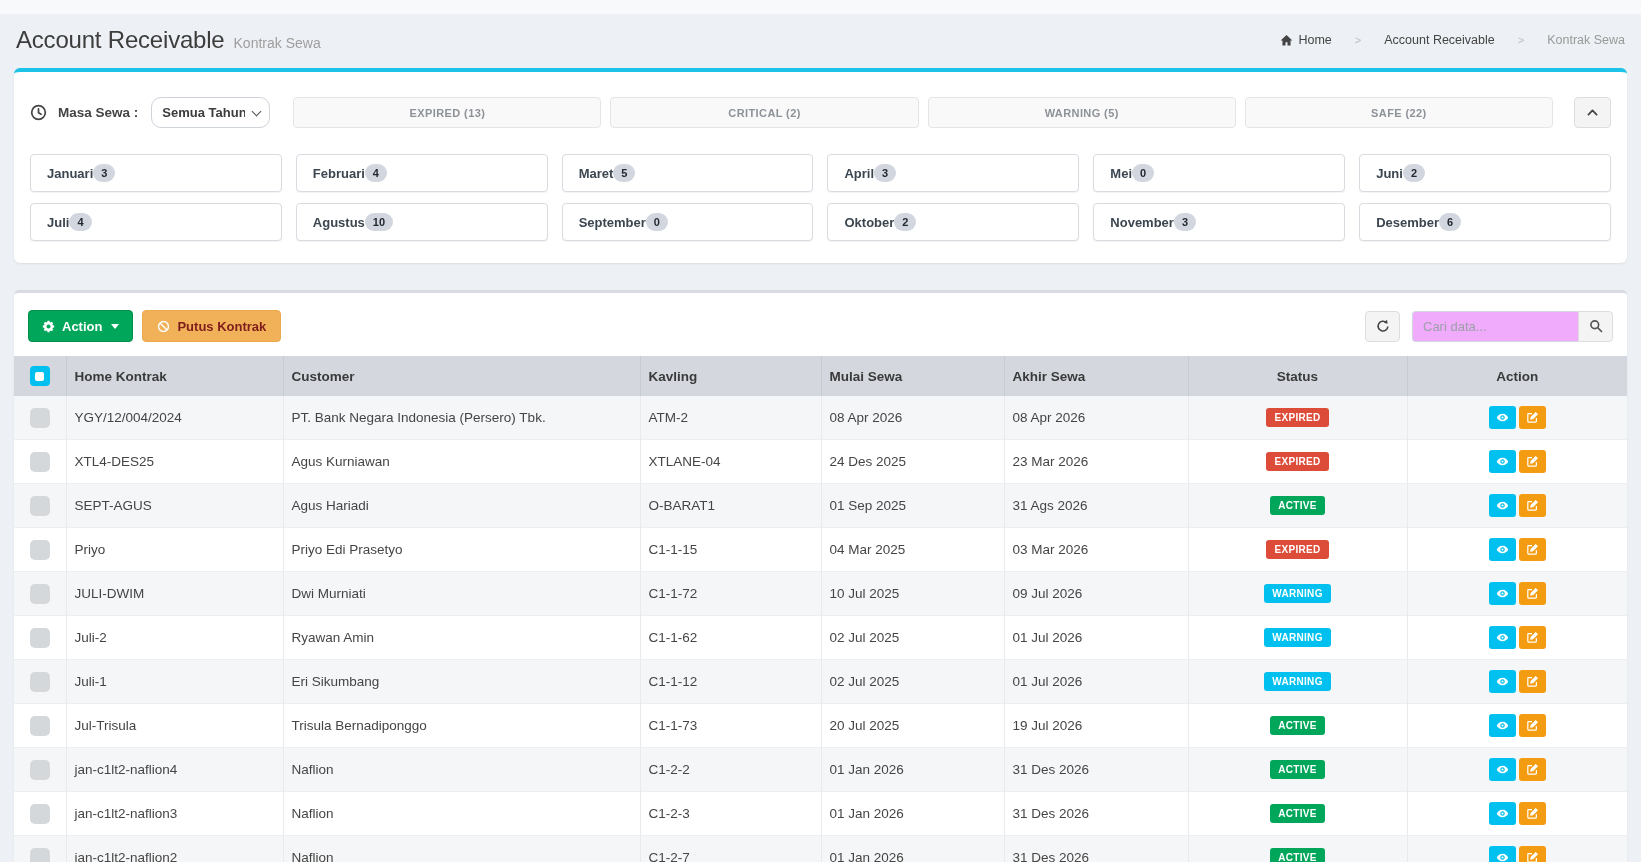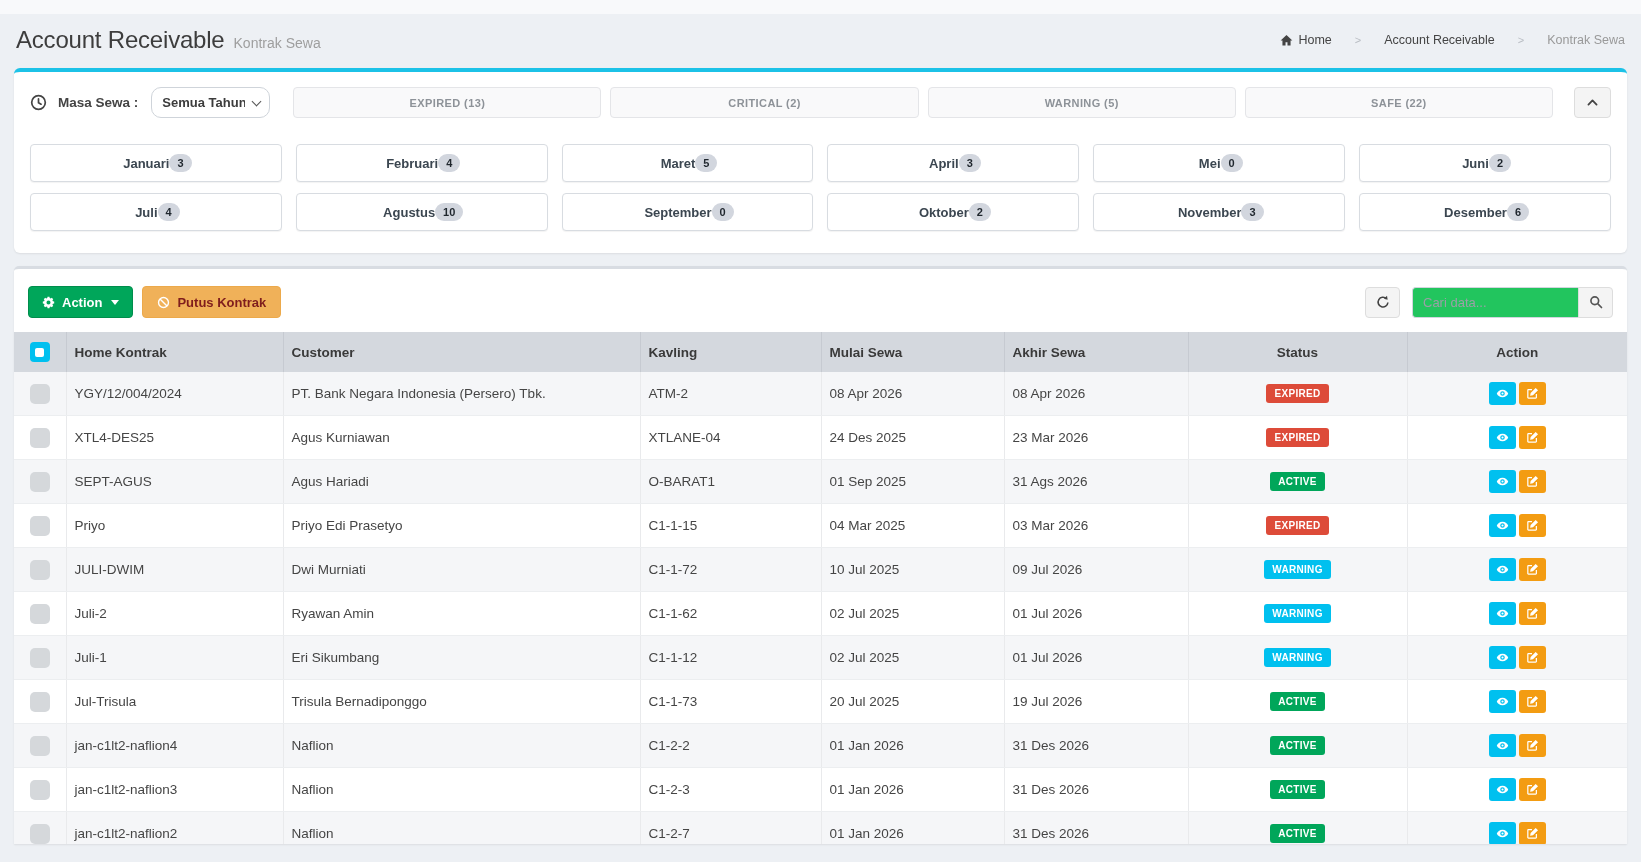--- a/index.html
+++ b/index.html
@@ -16,21 +16,21 @@
   .title-wrap h1 { font-size:24px; font-weight:500; color:#3d3d3d; letter-spacing:-0.2px; }
   .subtitle { font-size:14px; color:#9e9e9e; }
   .breadcrumb { display:flex; align-items:center; gap:23px; font-size:12.5px; color:#444; }
   .breadcrumb .crumb { display:inline-flex; align-items:center; gap:5px; cursor:pointer; }
   .breadcrumb .sep { color:#b8bcc2; font-size:11px; }
   .breadcrumb .current { color:#999; cursor:default; }
 
   
   .content { padding:0 14px; }
   .card { background:#fff; border-radius:6px; box-shadow:0 1px 2px rgba(0,0,0,.08); }
-  .filter-card { border-top:4px solid var(--accent,#1cc2e7); padding:15px 16px 22px; margin-bottom:13px; }
+  .filter-card { border-top:4px solid var(--accent,#1cc2e7); padding:25px 16px 22px; margin-bottom:27px; }
   .table-card  { border-top:3px solid #d8dce2; border-radius:5px 5px 0 0; padding:0; height:578px; overflow:hidden; }
 
   
   .filter-row { display:flex; align-items:center; gap:9px; }
   .filter-label { font-weight:bold; font-size:13.5px; color:#444; margin-right:4px; white-space:nowrap; }
   .clock-wrap { display:flex; align-items:center; margin-right:2px; }
   .select-wrap { position:relative; margin-right:14px; }
   .select-wrap select {
     appearance:none; -webkit-appearance:none; height:31px; width:119px;
     border:1px solid #cfd4da; border-radius:10px; background:#fff;
@@ -50,21 +50,21 @@
   .collapse-btn {
     width:37px; height:31px; margin-left:12px; background:#f4f4f4; border:1px solid #ddd;
     border-radius:4px; cursor:pointer; display:flex; align-items:center; justify-content:center;
   }
 
   
   .month-grid { display:grid; grid-template-columns:repeat(6,1fr); gap:11px 14px; margin-top:26px; }
   .month-card {
     height:38px; background:#fff; border:1px solid #d8dce1; border-radius:4px;
     box-shadow:0 1px 1px rgba(0,0,0,.05);
-    display:flex; align-items:center; justify-content:center;
+    display:flex; align-items:center; justify-content:flex-start;
     padding:0 13px 0 16px; cursor:pointer;
   }
   .month-name { font-weight:bold; font-size:13px; color:#3b4650; }
   .month-count {
     background:var(--badge-gray,#d2d6de); color:#1f262d; font-weight:bold; font-size:11px;
     border-radius:10px; padding:3px 8px; min-width:21px; text-align:center;
   }
 
   
   .toolbar { display:flex; align-items:center; padding:17px 14px 8px; }
@@ -80,21 +80,21 @@
     color:#7f1d1d; font-family:inherit; font-size:13px; font-weight:bold; cursor:pointer;
   }
   .spacer { flex:1; }
   .btn-refresh {
     width:35px; height:31px; background:#f4f4f4; border:1px solid #ddd; border-radius:4px;
     display:flex; align-items:center; justify-content:center; cursor:pointer; margin-right:12px;
   }
   .search-group { display:flex; }
   .search-group input {
     width:166px; height:31px; border:1px solid #d2d6de; border-right:none; border-radius:4px 0 0 4px;
-    font-family:inherit; font-size:13px; color:#555; padding:0 10px; background:#22c55e;
+    font-family:inherit; font-size:13px; color:#555; padding:0 10px; background:#f0abfc;
   }
   .search-group input::placeholder { color:#9aa0a6; }
   .btn-search {
     width:35px; height:31px; background:#f4f4f4; border:1px solid #ddd; border-radius:0 4px 4px 0;
     display:flex; align-items:center; justify-content:center; cursor:pointer;
   }
 
   
   table { width:100%; border-collapse:collapse; table-layout:fixed; margin-top:6px; }
   thead th {

